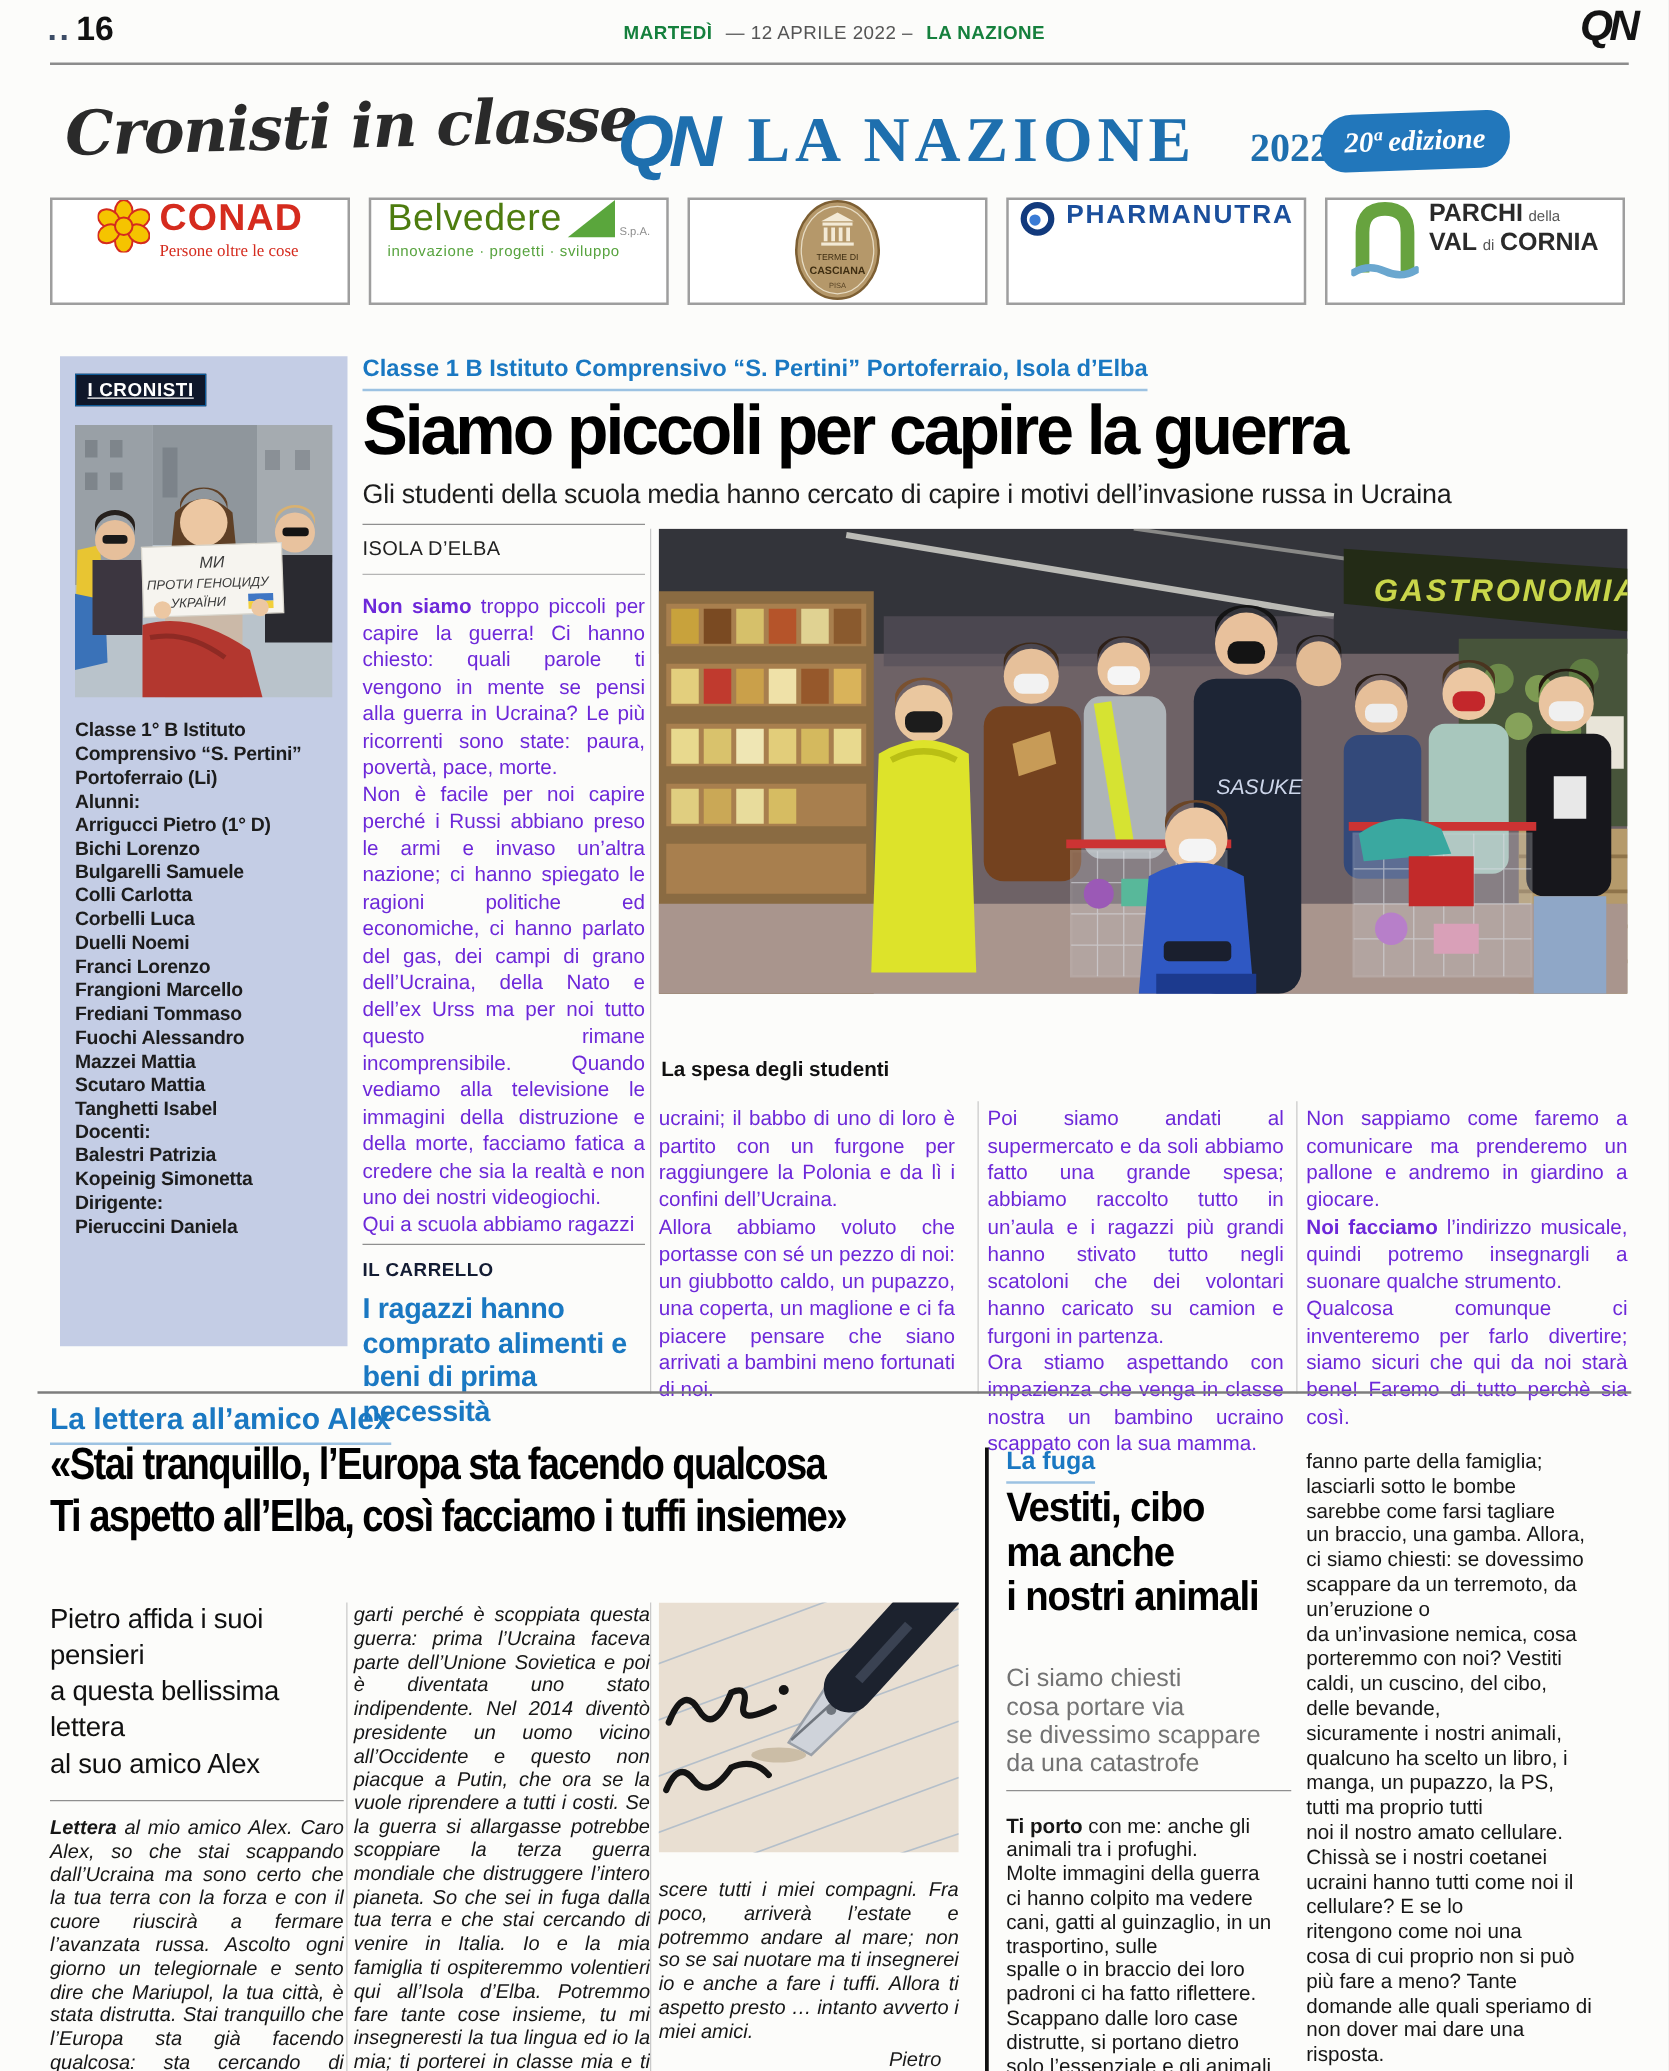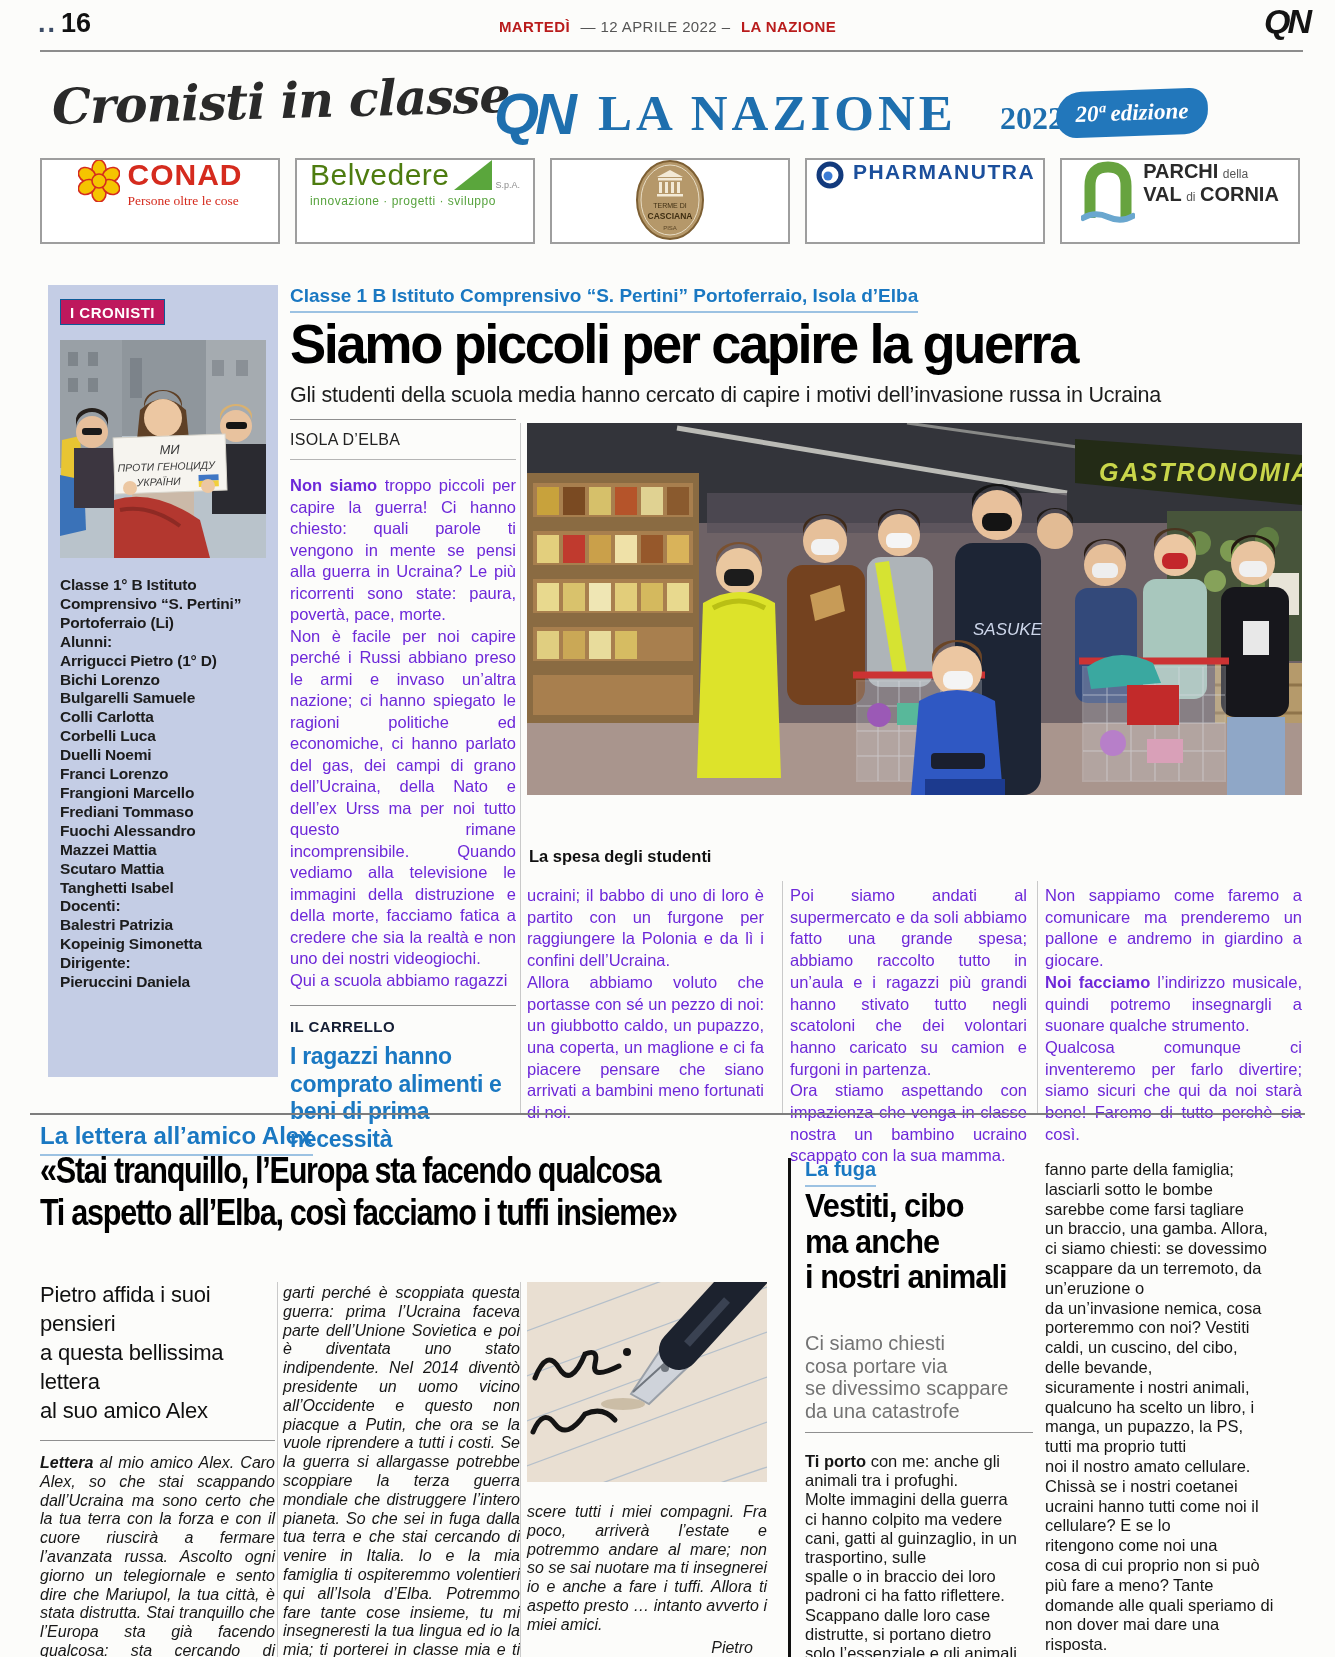--- a/index.html
+++ b/index.html
@@ -9,21 +9,21 @@
     background:#fcfcfa; overflow:hidden;
     font-family:"Liberation Sans", sans-serif; color:#1a1a1a;
   }
   .abs { position:absolute; }
   .prewrap { white-space:pre-line; }
 
   
   .hdr-pagenum { left:38px; top:8px; font-size:27px; font-weight:800; color:#111; }
   .hdr-pagenum .dots { color:#3c4c66; letter-spacing:2px; margin-right:4px; }
   .hdr-date { left:0; width:100%; top:18px; text-align:center; font-size:15px; letter-spacing:.4px; color:#333; }
-  .hdr-date b { color:#b91c1c;margin-top:34px; }
+  .hdr-date b { color:#15803d;margin-top:34px; }
   .hdr-date .mid { color:#555; padding:0 6px; }
   .hdr-qn { right:26px; top:2px; font-size:34px; font-weight:800; font-style:italic; letter-spacing:-3px; color:#141414; }
   .hdr-rule { left:40px; right:32px; top:50px; height:2px; background:#8c8c8c; }
 
   
   .banner-script { left:52px; top:72px; font-family:"DejaVu Serif", serif; font-style:italic; font-weight:700;
                    font-size:49px; color:#2a2a2a; transform:rotate(-1.5deg); letter-spacing:-1px; }
   .banner-qn { left:494px; top:80px; font-size:58px; font-weight:800; font-style:italic; letter-spacing:-4px; color:#1e6fae; }
   .banner-brand { left:598px; top:84px; font-family:"Liberation Serif", serif; font-weight:700; font-size:51px;
                   letter-spacing:4px; color:#1e6fae; }
@@ -41,42 +41,42 @@
   .sp-bel-name { color:#4d7c0f; font-size:30px; font-weight:400; letter-spacing:.5px; line-height:1; }
   .sp-bel-spa  { color:#8d8d8d; font-size:9px; }
   .sp-bel-tag  { color:#57a33e; font-size:12px; margin-top:4px; letter-spacing:.5px; }
   .sp-pharma-name { color:#1b4f9c; font-size:21px; font-weight:600; letter-spacing:1.5px; }
   .sp-parchi-text { line-height:1.15; color:#2a2a2a; }
   .sp-parchi-text b { font-size:20px; font-weight:800; }
   .sp-parchi-text span { font-size:12px; color:#555; }
 
   
   .sidebar { left:48px; top:285px; width:230px; height:792px; background:#c4cde5; padding:14px 12px; }
-  .cronisti-label { display:inline-block; background:#be185d; border:1px solid #0e5a97; color:#fff;
-                    font-weight:800; font-size:15px; letter-spacing:.5px; padding:4px 9px 3px; }
+  .cronisti-label { display:inline-block; background:#0f172a; border:1px solid #0e5a97; color:#fff;
+                    font-weight:800; font-size:15px; letter-spacing:.5px; padding:4px 9px 3px;text-decoration:underline; }
   .sidebar-title { margin-top:13px; font-size:25px; font-weight:800; letter-spacing:-.6px; line-height:1.16; color:#101010; }
   .sidebar-photo { margin-top:15px; display:block; }
   .roster { margin-top:18px; font-size:15.5px; font-weight:700; line-height:18.9px; color:#1c1c1c; letter-spacing:-.2px; }
 
   
   .main { left:290px; top:285px; width:1012px; height:830px; }
   .kicker { display:inline-block; font-size:19px; font-weight:700; color:#1a78c2;
             border-bottom:2px solid #9cc2e2; padding-bottom:4px; }
   .m-kicker { left:0; top:0; }
   .m-headline { left:0; top:26px; font-size:56px; font-weight:800; letter-spacing:-2.5px; color:#000;
                 white-space:nowrap; transform:scaleX(.97); transform-origin:left top; }
   .m-subhead { left:0; top:98px; font-size:21.5px; letter-spacing:-.2px; color:#1c1c1c; white-space:nowrap; }
   .m-col1 { left:0; top:134px; width:226px; }
   .dateline { border-top:1px solid #8f8f8f; border-bottom:1px solid #b5b5b5; padding:11px 0 10px;
               font-size:16px; color:#222; letter-spacing:.3px; }
   .bodytxt { font-size:16.5px; line-height:21.5px; text-align:justify; color:#6d28d9; }
   .bodytxt b { font-weight:700; }
   .m-col1 .bodytxt { margin-top:15px; }
   .m-col1 .p2 { margin-top:0; }
-  .carrello { margin-top:14px; border-top:1px solid #8f8f8f; padding-top:12px; }
+  .carrello { margin-top:4px; border-top:1px solid #8f8f8f; padding-top:12px; }
   .carrello-label { font-size:15px; font-weight:800; color:#131c33; letter-spacing:.4px; }
   .carrello-text { margin-top:8px; font-size:23px; font-weight:800; color:#1a78c2; line-height:27.5px; letter-spacing:-.3px; }
   .m-photo { left:237px; top:138px; width:775px; height:372px; }
   .m-caption { left:239px; top:562px; font-size:16.5px; font-weight:700; color:#101010; }
   .m-col2 { left:237px; top:600px; width:237px; }
   .m-col3 { left:500px; top:600px; width:237px; }
   .m-col4 { left:755px; top:600px; width:257px; }
   .m-col2 .bodytxt, .m-col3 .bodytxt, .m-col4 .bodytxt { line-height:21.7px; }
   .vrule { width:1px; background:#c9c9c9; }
   .mvr-a { left:230px; top:138px; height:692px; }

